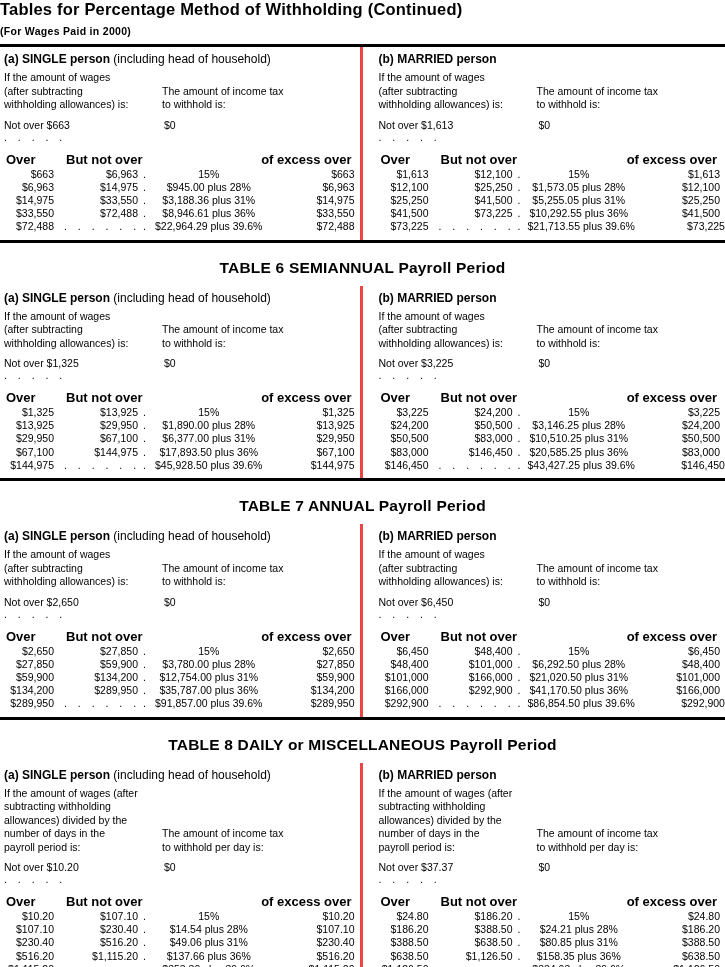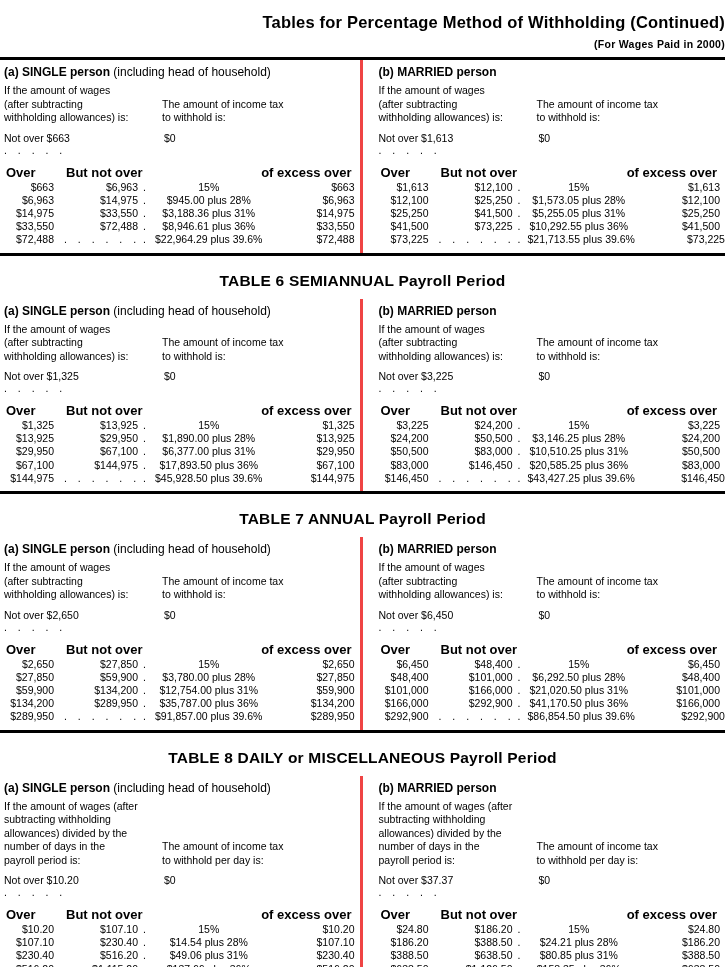--- a/index.html
+++ b/index.html
@@ -3,25 +3,25 @@
 <meta charset="utf-8">
 <style>
   * { margin:0; padding:0; box-sizing:border-box; }
   html,body { background:#fff; }
   body {
     width:725px; min-height:967px; margin:0 auto;
     font-family:"Liberation Sans","DejaVu Sans",sans-serif;
     color:#000; background:#fff;
   }
   .page-title {
-    text-align:right; font-weight:bold; font-size:16.5px;
-    padding-top:13px; letter-spacing:.2px;
+    text-align:left; font-weight:bold; font-size:16.5px;
+    padding-top:0; letter-spacing:.2px;
   }
   .page-subtitle {
-    text-align:right; font-weight:bold; font-size:10.5px;
+    text-align:left; font-weight:bold; font-size:10.5px;
     padding-top:6px; padding-bottom:7px; letter-spacing:.3px;
   }
   .top-rule { border-bottom:3px solid #000; width:725px; }
 
   .tbl-title {
     text-align:center; font-weight:bold; font-size:15.5px;
     padding:16px 0 9px 0; letter-spacing:.2px;
   }
   .tbl-content {
     display:flex; border-bottom:3px solid #000; align-items:stretch;

